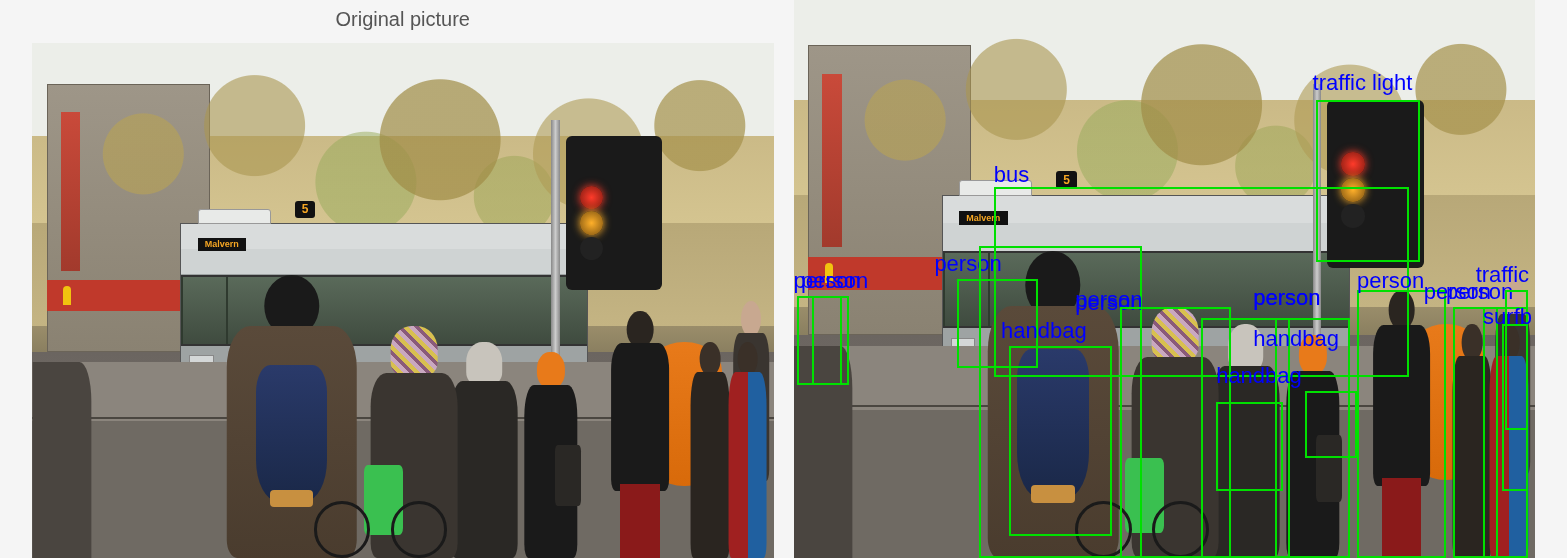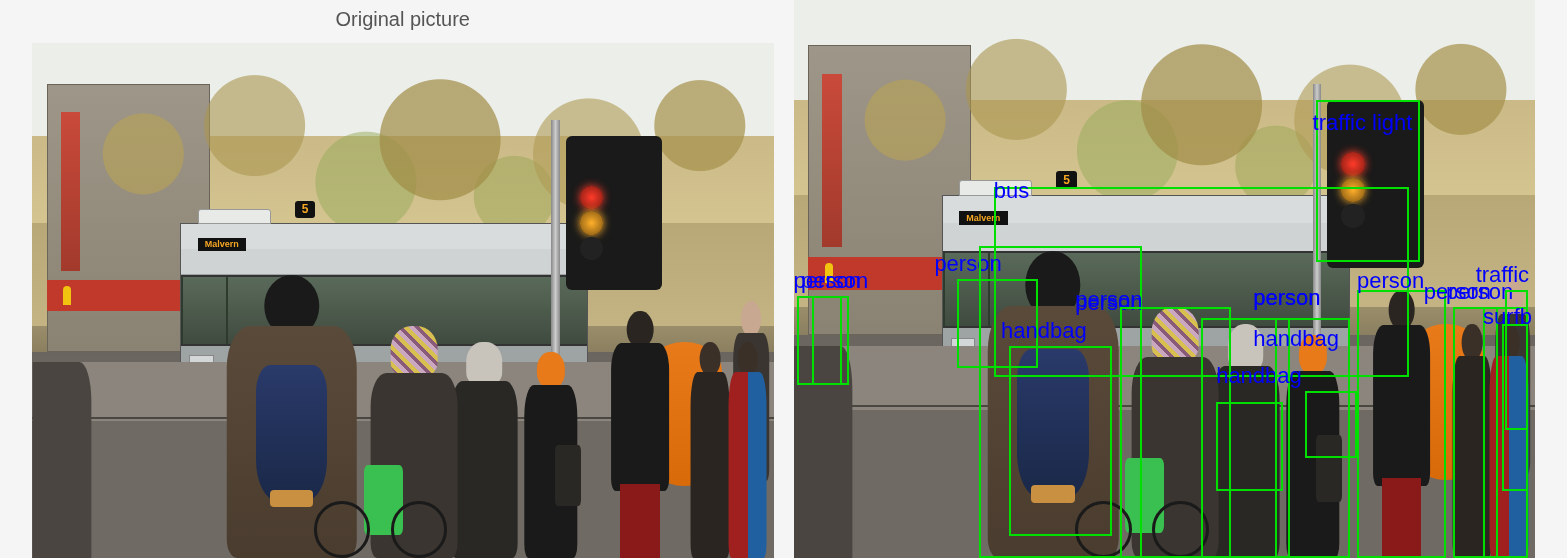--- a/index.html
+++ b/index.html
@@ -442,23 +442,23 @@
           <div class="head"></div>
           <div class="body"></div>
         </div>
       <div class="person p-right2">
           <div class="head"></div>
           <div class="body"></div>
         </div>
       <div class="bike"></div>
 
     <div class="bbox" style="left: 70.5%; top: 18%; width: 14%; height: 29%;"></div>
-        <div class="bbox-label" style="left: 70%; top: 12.5%; margin-top: 40px;">traffic light</div>
+        <div class="bbox-label" style="left: 70%; top: 12.5%;">traffic light</div>
         <div class="bbox" style="left: 27%; top: 33.5%; width: 56%; height: 34%;"></div>
-        <div class="bbox-label" style="left: 27%; top: 29%; margin-top: 16px;">bus</div>
+        <div class="bbox-label" style="left: 27%; top: 29%;">bus</div>
         <div class="bbox" style="left: 0.5%; top: 53%; width: 6%; height: 16%;"></div>
         <div class="bbox-label" style="left: 0%; top: 48%;">person</div>
         <div class="bbox" style="left: 2.5%; top: 53%; width: 5%; height: 16%;"></div>
         <div class="bbox-label" style="left: 1%; top: 48%;">person</div>
         <div class="bbox" style="left: 22%; top: 50%; width: 11%; height: 16%;"></div>
         <div class="bbox-label" style="left: 19%; top: 45%;">person</div>
         <div class="bbox" style="left: 25%; top: 44%; width: 22%; height: 56%;"></div>
         <div class="bbox-label" style="left: 38%; top: 52%;">person</div>
         <div class="bbox" style="left: 29%; top: 62%; width: 14%; height: 34%;"></div>
         <div class="bbox-label" style="left: 28%; top: 57%;">handbag</div>

